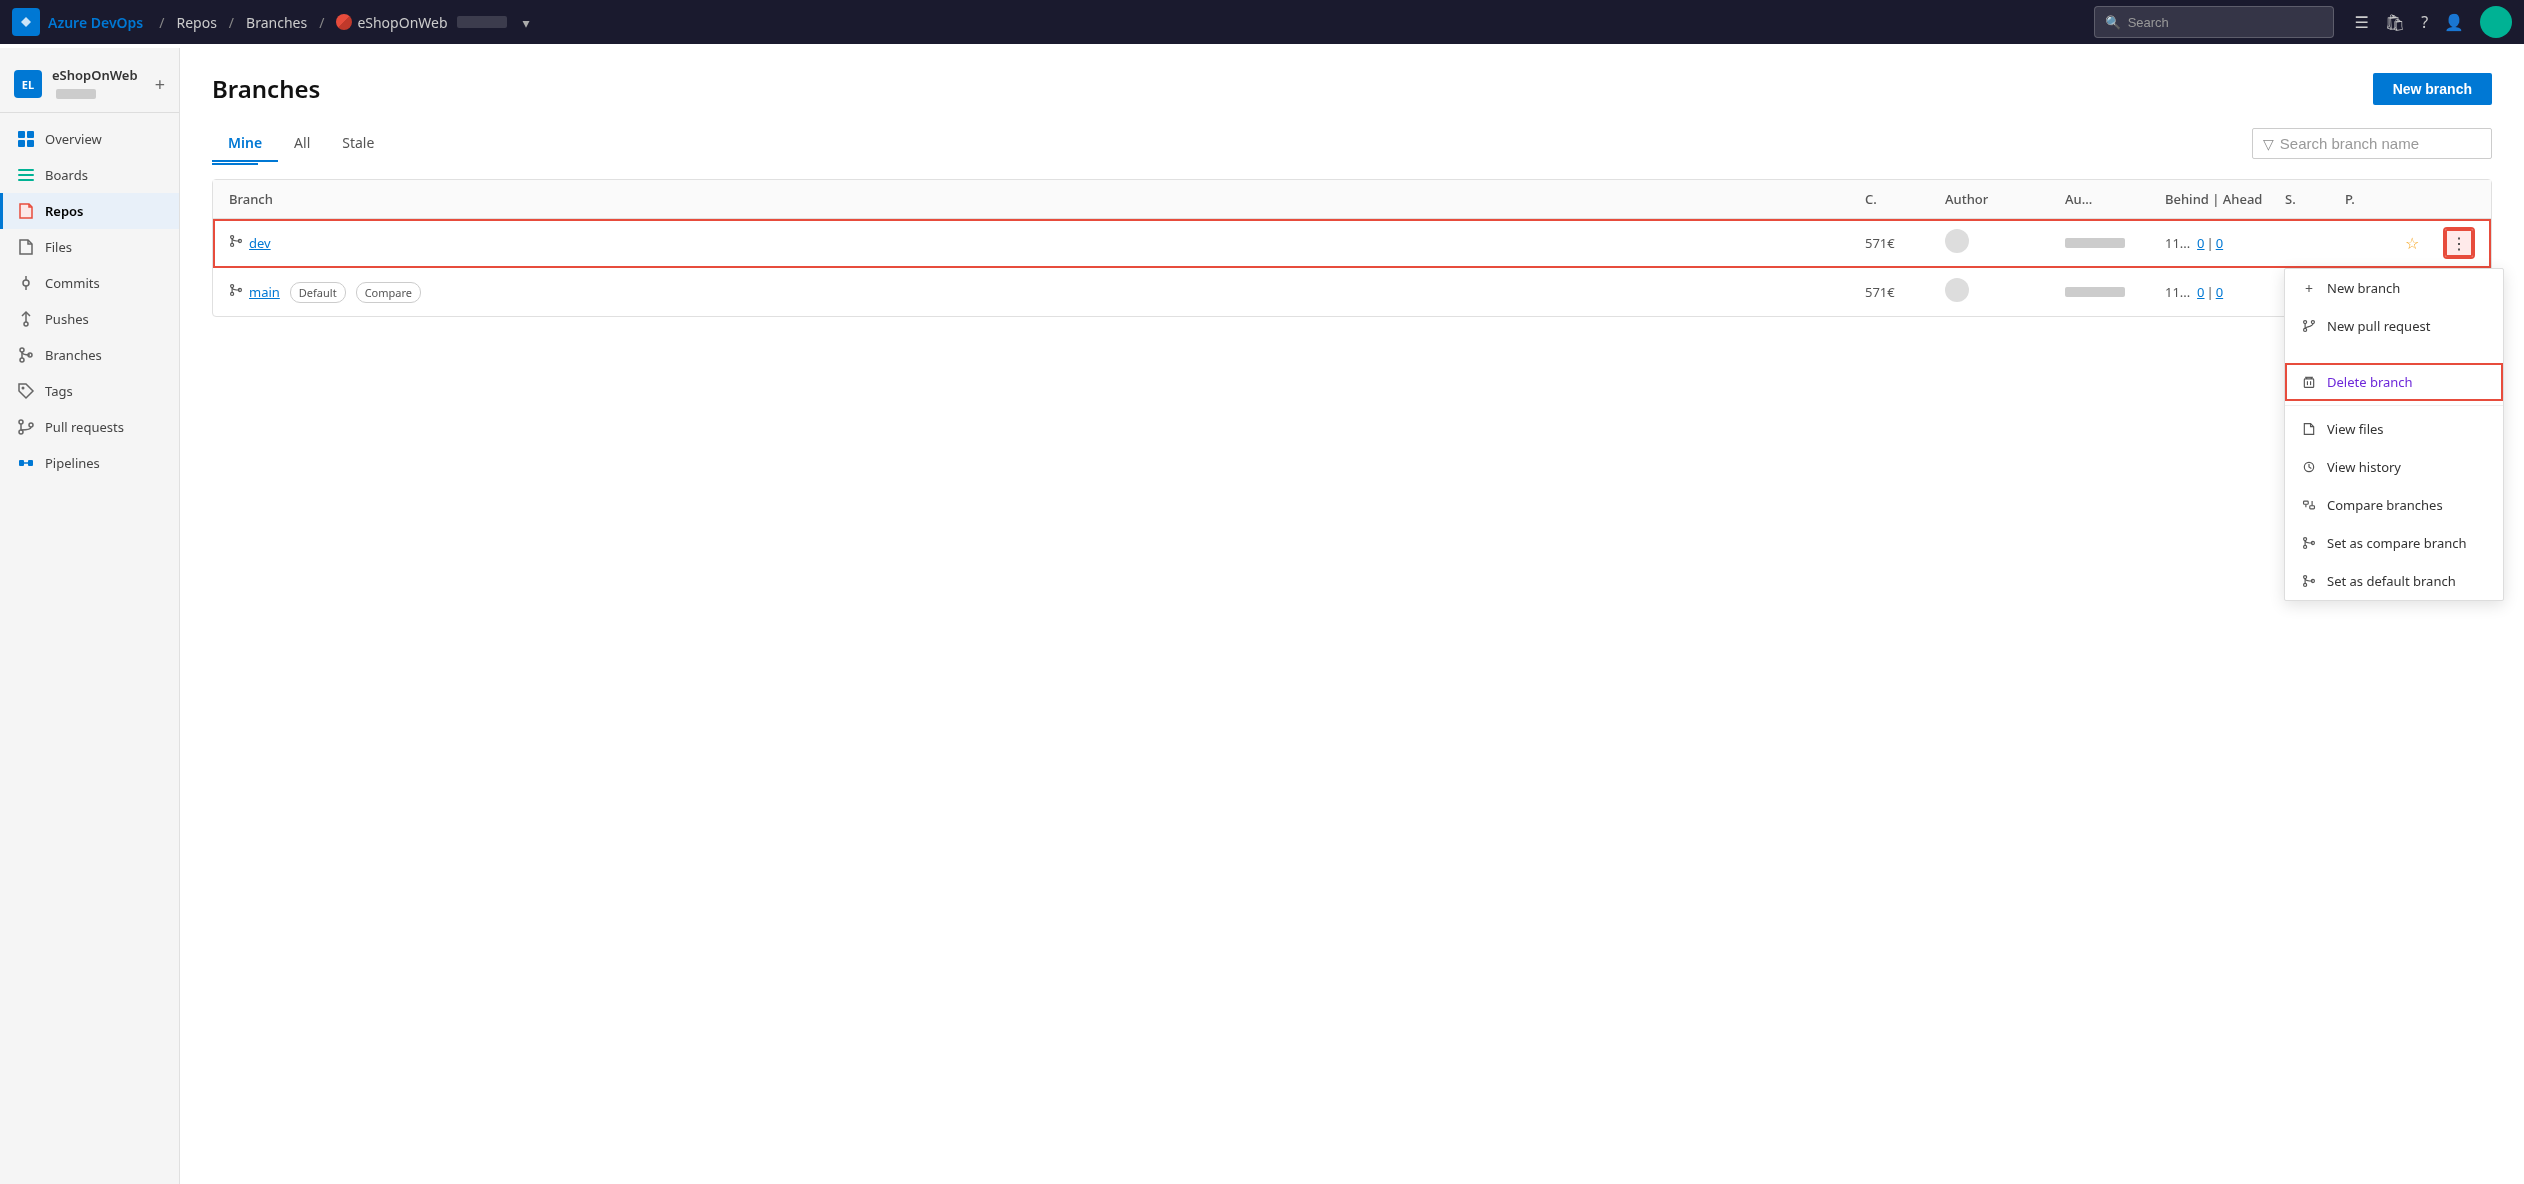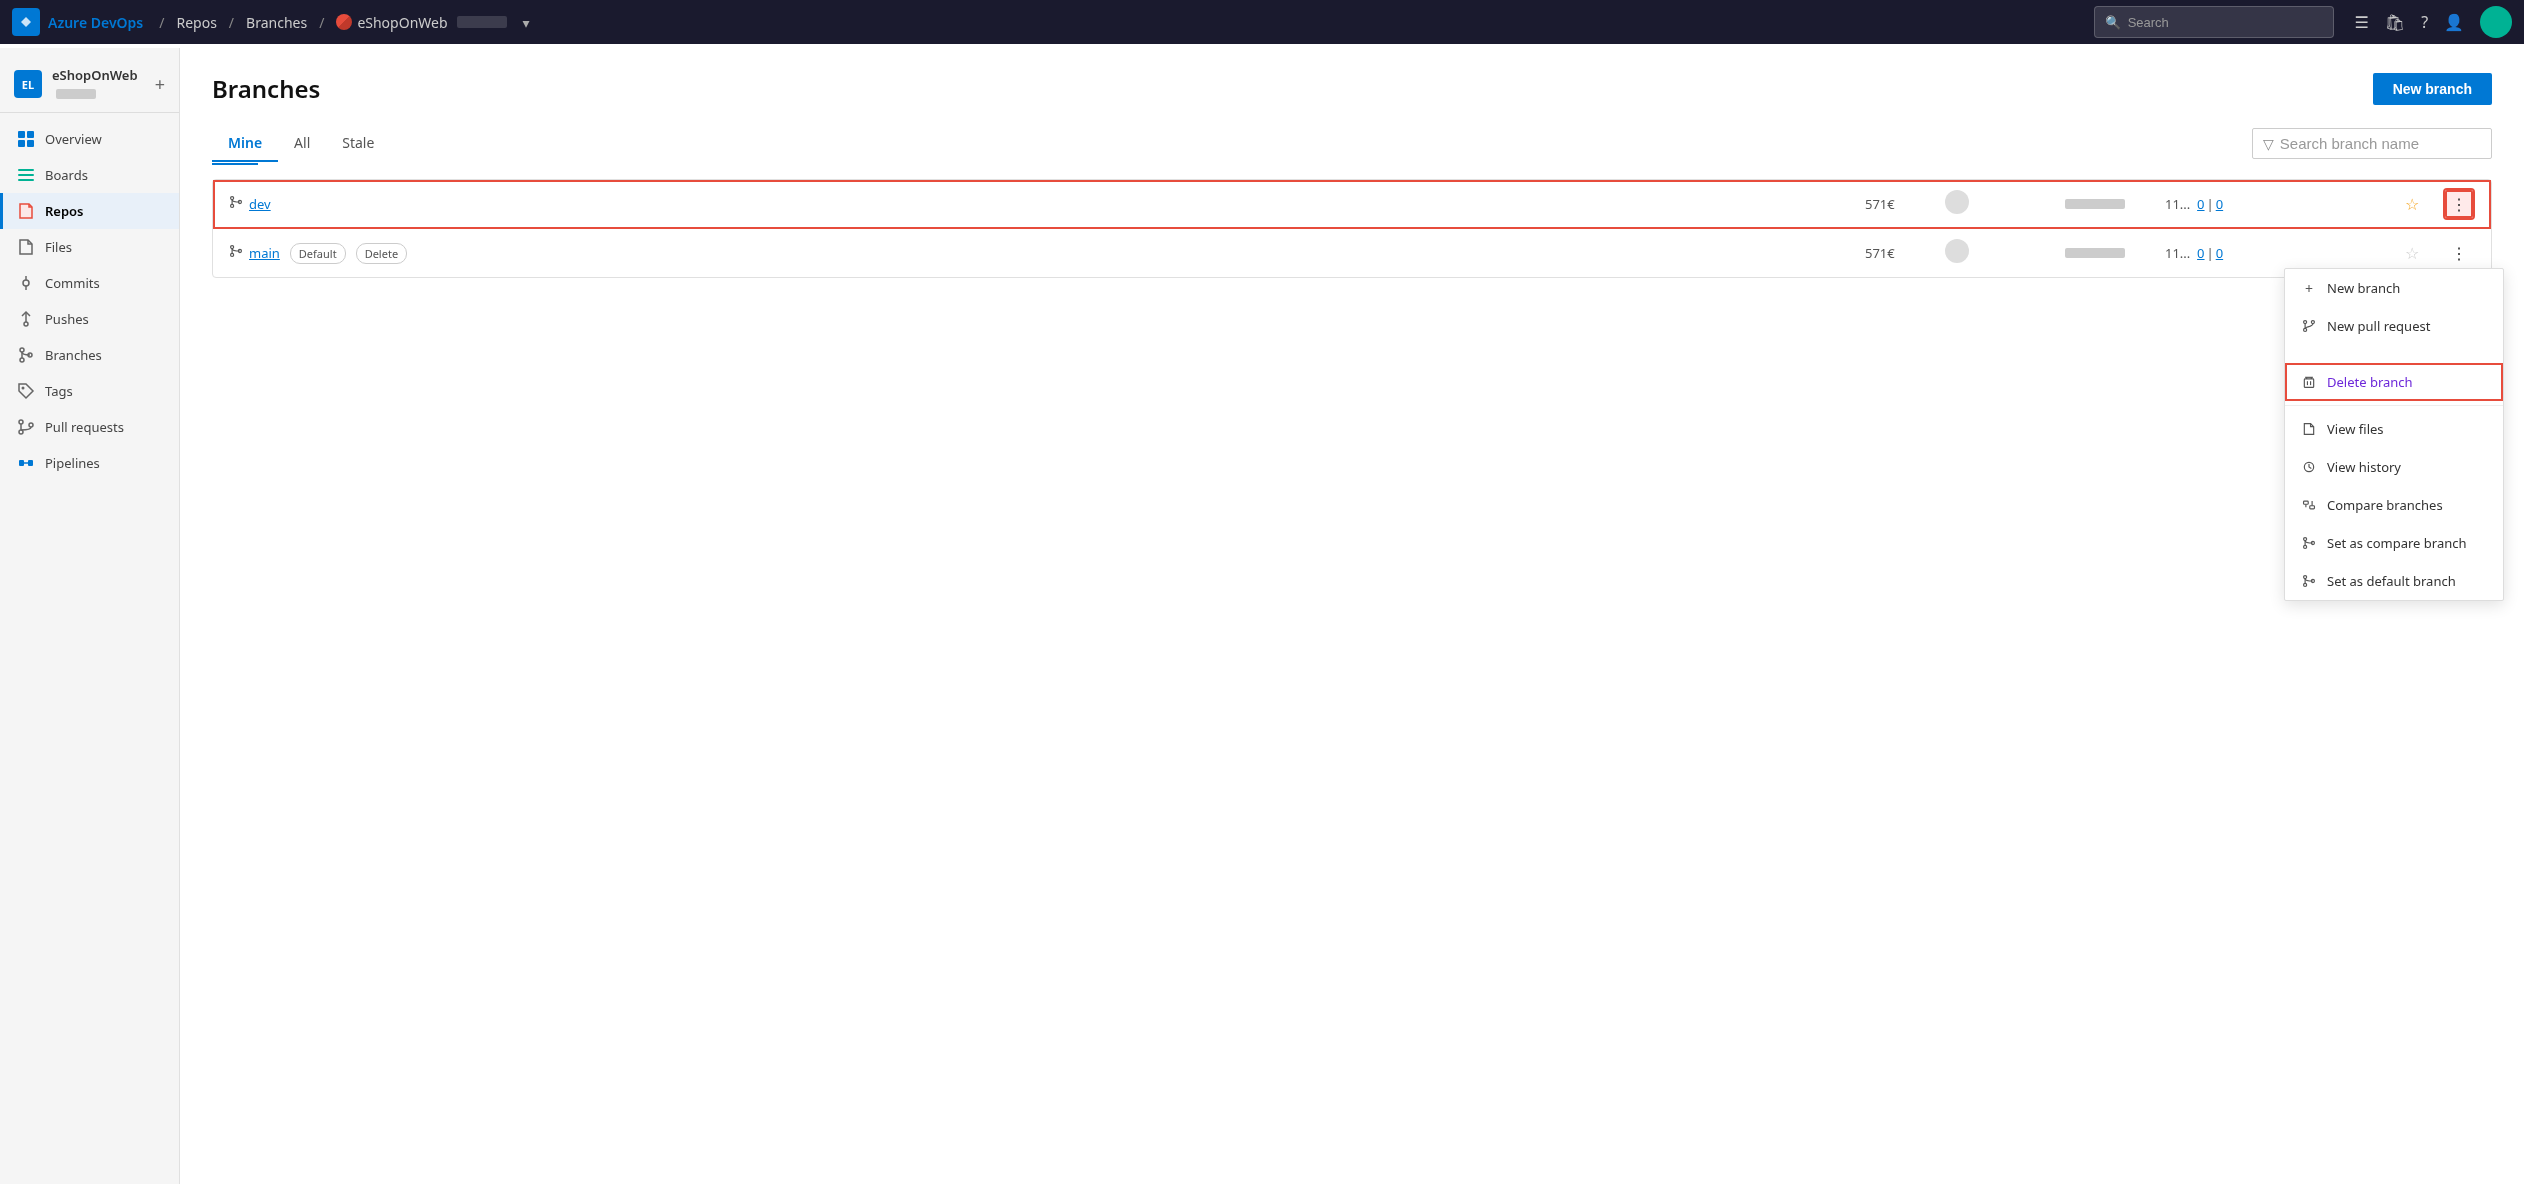--- a/index.html
+++ b/index.html
@@ -448,20 +448,31 @@
       </div>
       <div class="branch-search">
         <span style="color:#888;font-size:14px;">▽</span>
         <input type="text" placeholder="Search branch name" style="">
       </div>
     </div>
     <div style="border-bottom:2px solid #0078d4;width:46px;margin-top:-14px;margin-bottom:14px;"></div>
 
     <div class="branches-table">
 
+      <div class="table-header">
+        <span>Branch</span>
+        <span>C.</span>
+        <span>Author</span>
+        <span>Au...</span>
+        <span>Behind | Ahead</span>
+        <span>S.</span>
+        <span>P.</span>
+        <span></span>
+        <span></span>
+      </div>
 
       <div class="table-row dev-row-outline">
         <div class="branch-cell">
           <span style="color:#555;font-size:13px;">
             <svg width="14" height="14" viewBox="0 0 18 18" fill="none">
                 <circle cx="4" cy="4" r="2" stroke="#555" stroke-width="1.5"></circle>
                 <circle cx="4" cy="14" r="2" stroke="#555" stroke-width="1.5"></circle>
                 <circle cx="14" cy="9" r="2" stroke="#555" stroke-width="1.5"></circle>
                 <line x1="4" y1="6" x2="4" y2="12" stroke="#555" stroke-width="1.5"></line>
                 <path d="M4 6 Q4 9 14 9" stroke="#555" stroke-width="1.5" fill="none"></path>
@@ -493,21 +504,21 @@
             <svg width="14" height="14" viewBox="0 0 18 18" fill="none">
                 <circle cx="4" cy="4" r="2" stroke="#555" stroke-width="1.5"></circle>
                 <circle cx="4" cy="14" r="2" stroke="#555" stroke-width="1.5"></circle>
                 <circle cx="14" cy="9" r="2" stroke="#555" stroke-width="1.5"></circle>
                 <line x1="4" y1="6" x2="4" y2="12" stroke="#555" stroke-width="1.5"></line>
                 <path d="M4 6 Q4 9 14 9" stroke="#555" stroke-width="1.5" fill="none"></path>
               </svg>
           </span>
           <a class="branch-link">main</a>
           <span class="branch-badge">Default</span>
-          <span class="branch-badge">Delete</span>
+          <span class="branch-badge">Compare</span>
         </div>
         <span class="cell-gray">571€</span>
         <span>
           <span class="cell-avatar"></span>
         </span>
         <span style="display:inline-block;width:60px;height:10px;background:#ccc;border-radius:2px;"></span>
         <div class="behind-ahead">
           <span style="color:#555;">11...</span>
           &nbsp;&nbsp;
           <span class="behind-num">0</span>

